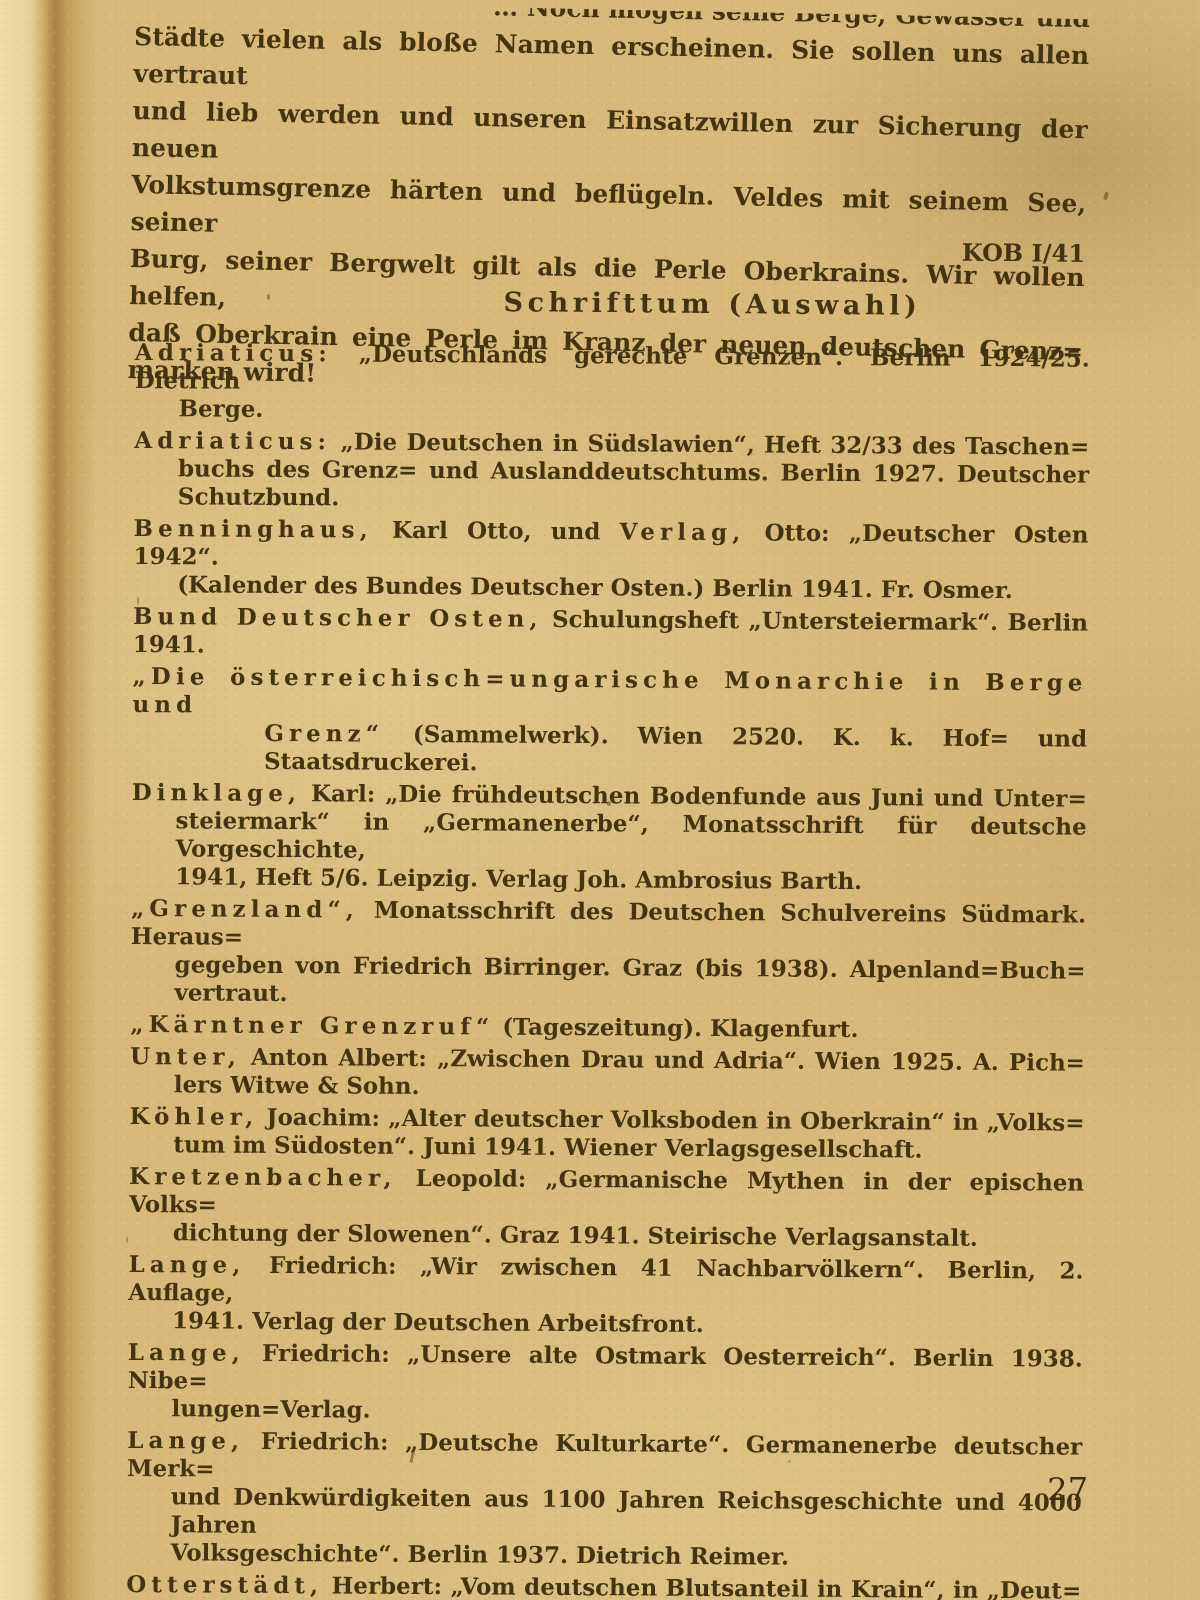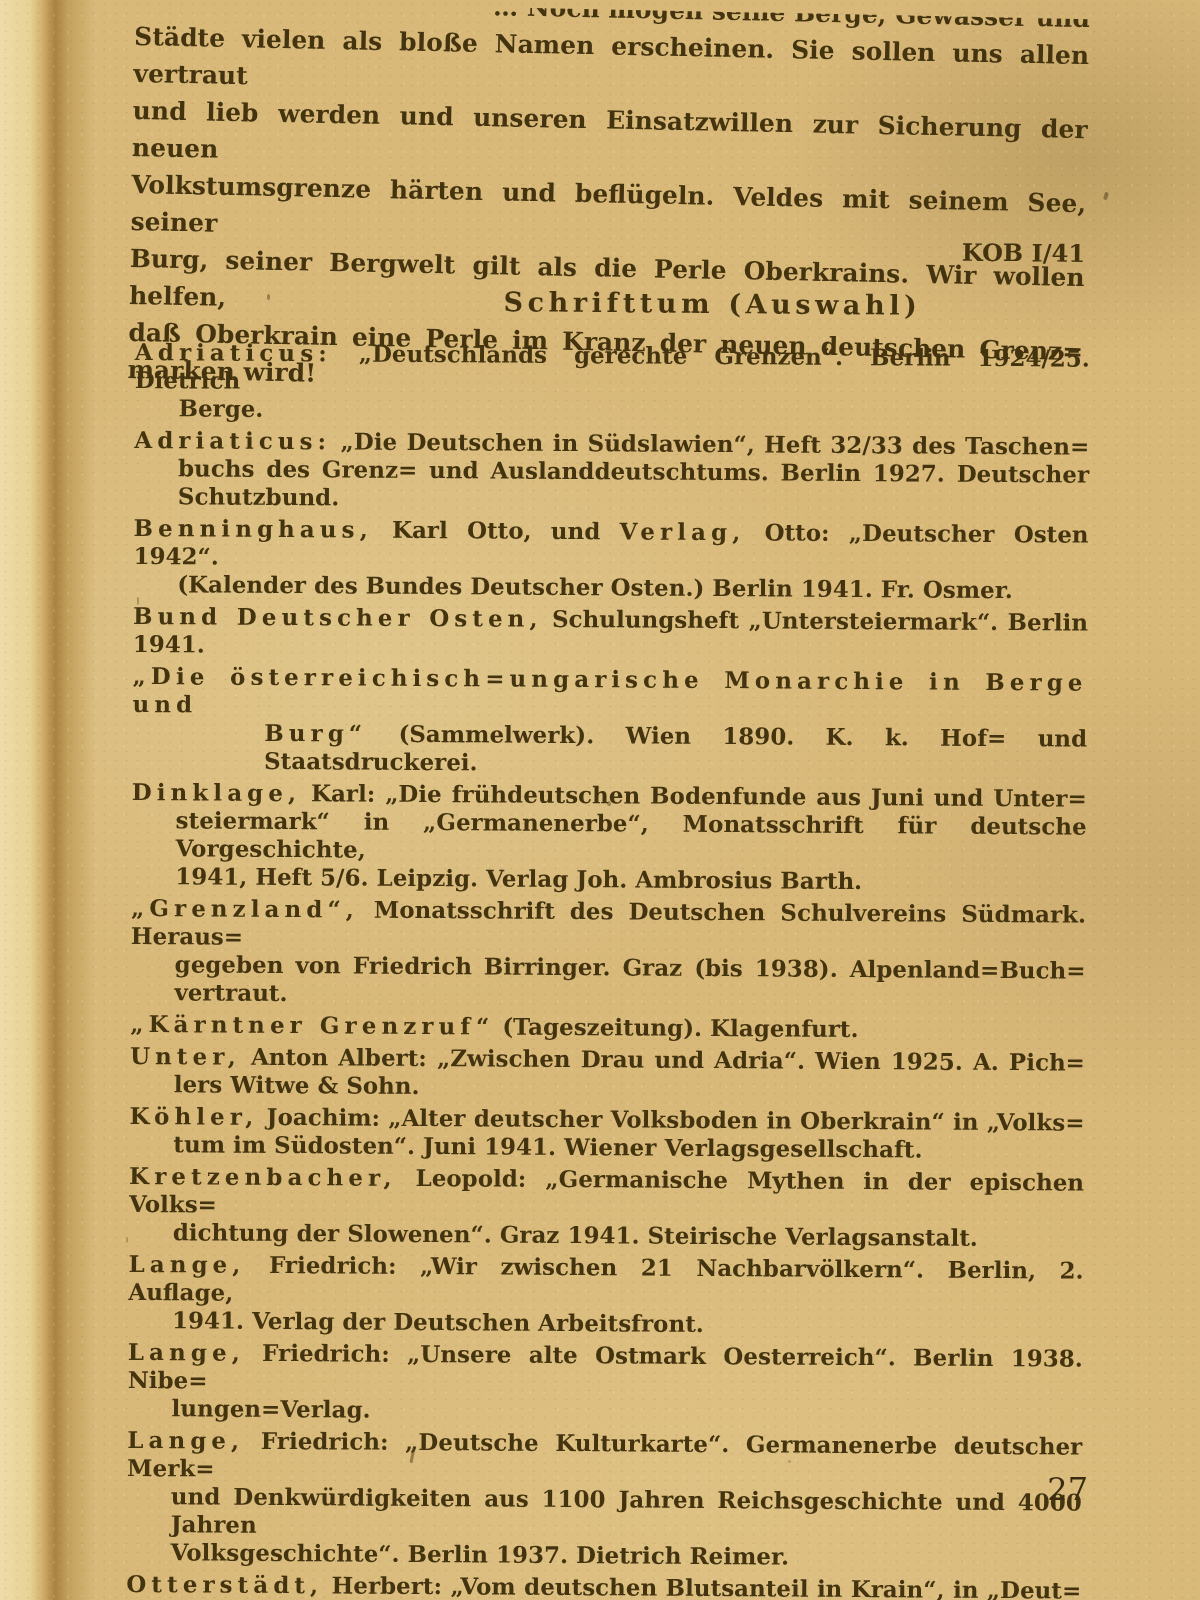--- a/index.html
+++ b/index.html
@@ -88,21 +88,21 @@
     </div>
     <div class="entry">
       <div class="bl first"><span class="sp">Benninghaus,</span><span> Karl Otto, und </span><span class="sp">Verlag,</span><span> Otto: „Deutscher Osten 1942“.</span></div>
       <div class="bl last"><span>(Kalender des Bundes Deutscher Osten.) Berlin 1941. Fr. Osmer.</span></div>
     </div>
     <div class="entry">
       <div class="bl first last"><span class="sp">Bund Deutscher Osten,</span><span> Schulungsheft „Untersteiermark“. Berlin 1941.</span></div>
     </div>
     <div class="entry">
       <div class="bl first"><span class="sp">„Die österreichisch=ungarische Monarchie in Berge und</span></div>
-      <div class="bl last deep"><span class="sp">Burg“</span><span> (Sammelwerk). Wien 1890. K. k. Hof= und Staatsdruckerei.</span></div>
+      <div class="bl last deep"><span class="sp">Grenz“</span><span> (Sammelwerk). Wien 2520. K. k. Hof= und Staatsdruckerei.</span></div>
     </div>
     <div class="entry">
       <div class="bl first"><span class="sp">Dinklage,</span><span> Karl: „Die frühdeutschen Bodenfunde aus Juni und Unter=</span></div>
       <div class="bl"><span>steiermark“ in „Germanenerbe“, Monatsschrift für deutsche Vorgeschichte,</span></div>
       <div class="bl last"><span>1941, Heft 5/6. Leipzig. Verlag Joh. Ambrosius Barth.</span></div>
     </div>
     <div class="entry">
       <div class="bl first"><span class="sp">„Grenzland“,</span><span> Monatsschrift des Deutschen Schulvereins Südmark. Heraus=</span></div>
       <div class="bl"><span>gegeben von Friedrich Birringer. Graz (bis 1938). Alpenland=Buch=</span></div>
       <div class="bl last"><span>vertraut.</span></div>
@@ -116,21 +116,21 @@
     </div>
     <div class="entry">
       <div class="bl first"><span class="sp">Köhler,</span><span> Joachim: „Alter deutscher Volksboden in Oberkrain“ in „Volks=</span></div>
       <div class="bl last"><span>tum im Südosten“. Juni 1941. Wiener Verlagsgesellschaft.</span></div>
     </div>
     <div class="entry">
       <div class="bl first"><span class="sp">Kretzenbacher,</span><span> Leopold: „Germanische Mythen in der epischen Volks=</span></div>
       <div class="bl last"><span>dichtung der Slowenen“. Graz 1941. Steirische Verlagsanstalt.</span></div>
     </div>
     <div class="entry">
-      <div class="bl first"><span class="sp">Lange,</span><span> Friedrich: „Wir zwischen 21 Nachbarvölkern“. Berlin, 2. Auflage,</span></div>
+      <div class="bl first"><span class="sp">Lange,</span><span> Friedrich: „Wir zwischen 41 Nachbarvölkern“. Berlin, 2. Auflage,</span></div>
       <div class="bl last"><span>1941. Verlag der Deutschen Arbeitsfront.</span></div>
     </div>
     <div class="entry">
       <div class="bl first"><span class="sp">Lange,</span><span> Friedrich: „Unsere alte Ostmark Oesterreich“. Berlin 1938. Nibe=</span></div>
       <div class="bl last"><span>lungen=Verlag.</span></div>
     </div>
     <div class="entry">
       <div class="bl first"><span class="sp">Lange,</span><span> Friedrich: „Deutsche Kulturkarte“. Germanenerbe deutscher Merk=</span></div>
       <div class="bl"><span>und Denkwürdigkeiten aus 1100 Jahren Reichsgeschichte und 4000 Jahren</span></div>
       <div class="bl last"><span>Volksgeschichte“. Berlin 1937. Dietrich Reimer.</span></div>

